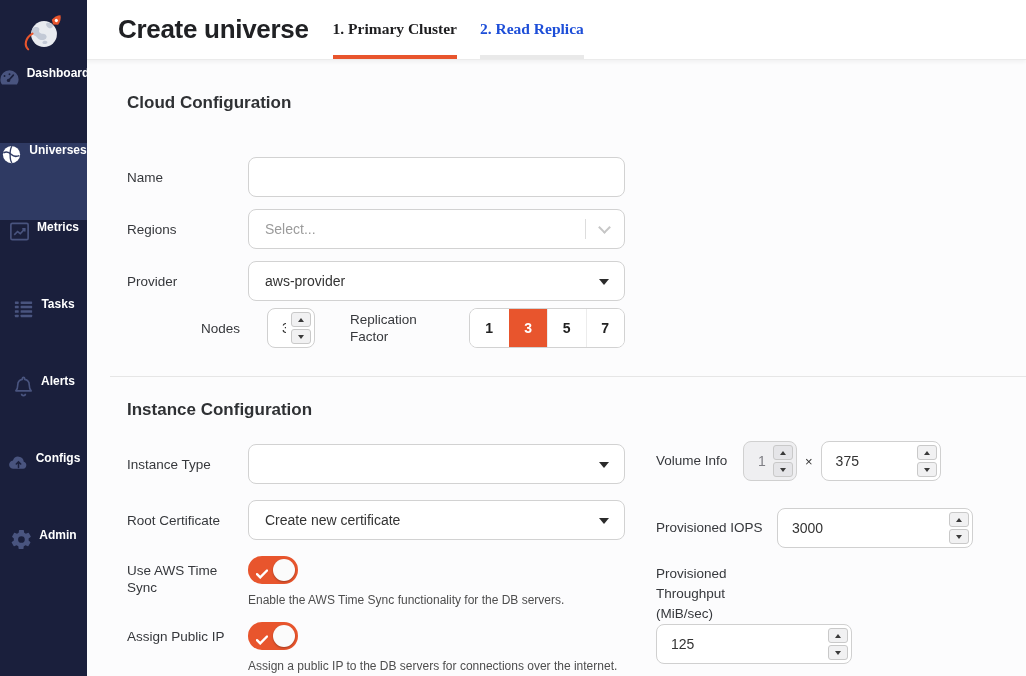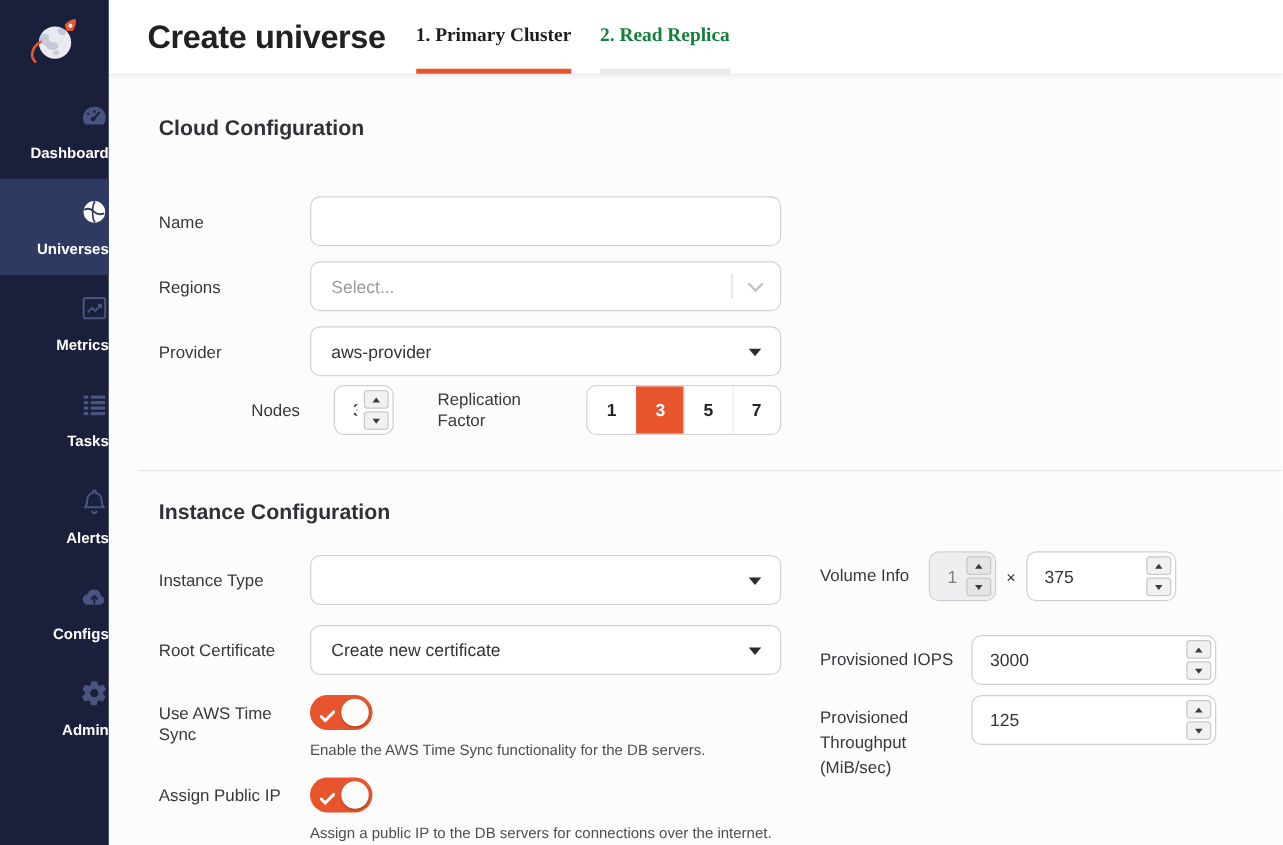--- a/index.html
+++ b/index.html
@@ -3,34 +3,34 @@
 <meta charset="utf-8">
 <style>
   * { margin:0; padding:0; box-sizing:border-box; }
   html,body { width:1026px; height:676px; overflow:hidden; }
   body { font-family:"Liberation Sans", sans-serif; background:#fff; }
   .app { position:relative; width:1026px; height:676px; background:#fff; overflow:hidden; }
 
   
   .sidebar { position:absolute; left:0; top:0; bottom:0; width:87px; background:#1A1F3C; z-index:5; }
   .logo-wrap { height:66px; display:flex; align-items:center; justify-content:center; padding-top:8px; cursor:pointer; }
-  .nav-item { height:77px; display:flex; flex-direction:column; align-items:flex-end; justify-content:center; gap:6px; cursor:pointer; color:#49547F; }
+  .nav-item { height:77px; display:flex; flex-direction:row; align-items:flex-start; justify-content:center; gap:6px; cursor:pointer; color:#49547F; }
   .nav-item.active { background:#2F3A63; color:#fff; }
   .nav-label { font-size:12px; font-weight:700; color:#fff; }
 
   
   .header { position:absolute; left:87px; right:0; top:0; height:60px; background:#fff;
             display:flex; align-items:stretch; border-bottom:1px solid #EBEBEB;
             box-shadow:0 2px 4px rgba(0,0,0,.05); z-index:4; }
   .page-title { align-self:center; margin-left:31px; font-size:26px; font-weight:700; color:#202124; letter-spacing:-.3px; }
   .tabs { display:flex; margin-left:24px; }
   .tab { display:flex; align-items:center; margin-right:23px; font-size:15.5px; font-weight:700;
          border-bottom:4px solid transparent; padding-top:2px; cursor:pointer;font-family:Liberation Serif, serif; }
   .tab.active { color:#1D1D1F; border-bottom-color:#E8552D; }
-  .tab.inactive { color:#15803d; border-bottom-color:#E9E9E9; }
+  .tab.inactive { color:#1d4ed8; border-bottom-color:#E9E9E9; }
 
   
   .content { position:absolute; left:87px; right:0; top:60px; bottom:0; background:#FCFCFD; padding:33px 0 0 40px; }
   .section-heading { font-size:17px; font-weight:700; color:#2F3134; line-height:20px; }
   .heading-cloud { margin-bottom:44px; }
   .divider { margin:28px 0 0 -17px; width:916px; border-top:1px solid #E6E6E6; }
   .heading-instance { margin-top:23px; margin-bottom:24px; }
 
   .frow { display:flex; align-items:center; margin-bottom:12px; width:498px; }
   .lbl { width:121px; flex:none; font-size:13.5px; color:#36383C; padding-right:8px; line-height:17px; }
@@ -86,21 +86,21 @@
                   background:#FBFBFB; box-shadow:0 1px 2px rgba(0,0,0,.3); }
   .toggle .chk { position:absolute; left:8px; top:9px; }
   .help-text { margin-top:9px; font-size:12px; color:#4E4E4E; }
 
   
   .rrow { display:flex; align-items:center; }
   .rrow .rlbl { font-size:13.5px; color:#36383C; line-height:20px; }
   .row-volume .rlbl { width:87px; flex:none; }
   .row-iops { margin-top:27px; }
   .row-iops .rlbl, .row-tp .rlbl { width:121px; flex:none; padding-right:8px; }
-  .row-tp { margin-top:8px; align-items:flex-start; }
+  .row-tp { margin-top:8px; align-items:flex-start;flex-direction:column; }
   .row-tp .rlbl { padding-top:8px; }
   .vol-group { display:flex; align-items:center; gap:8px; }
   .box-volcount { width:54px; }
   .box-volsize { width:120px; }
   .times { font-size:13px; color:#333; }
   .box-wide { width:196px; }
 </style>
 </head>
 <body>
 

